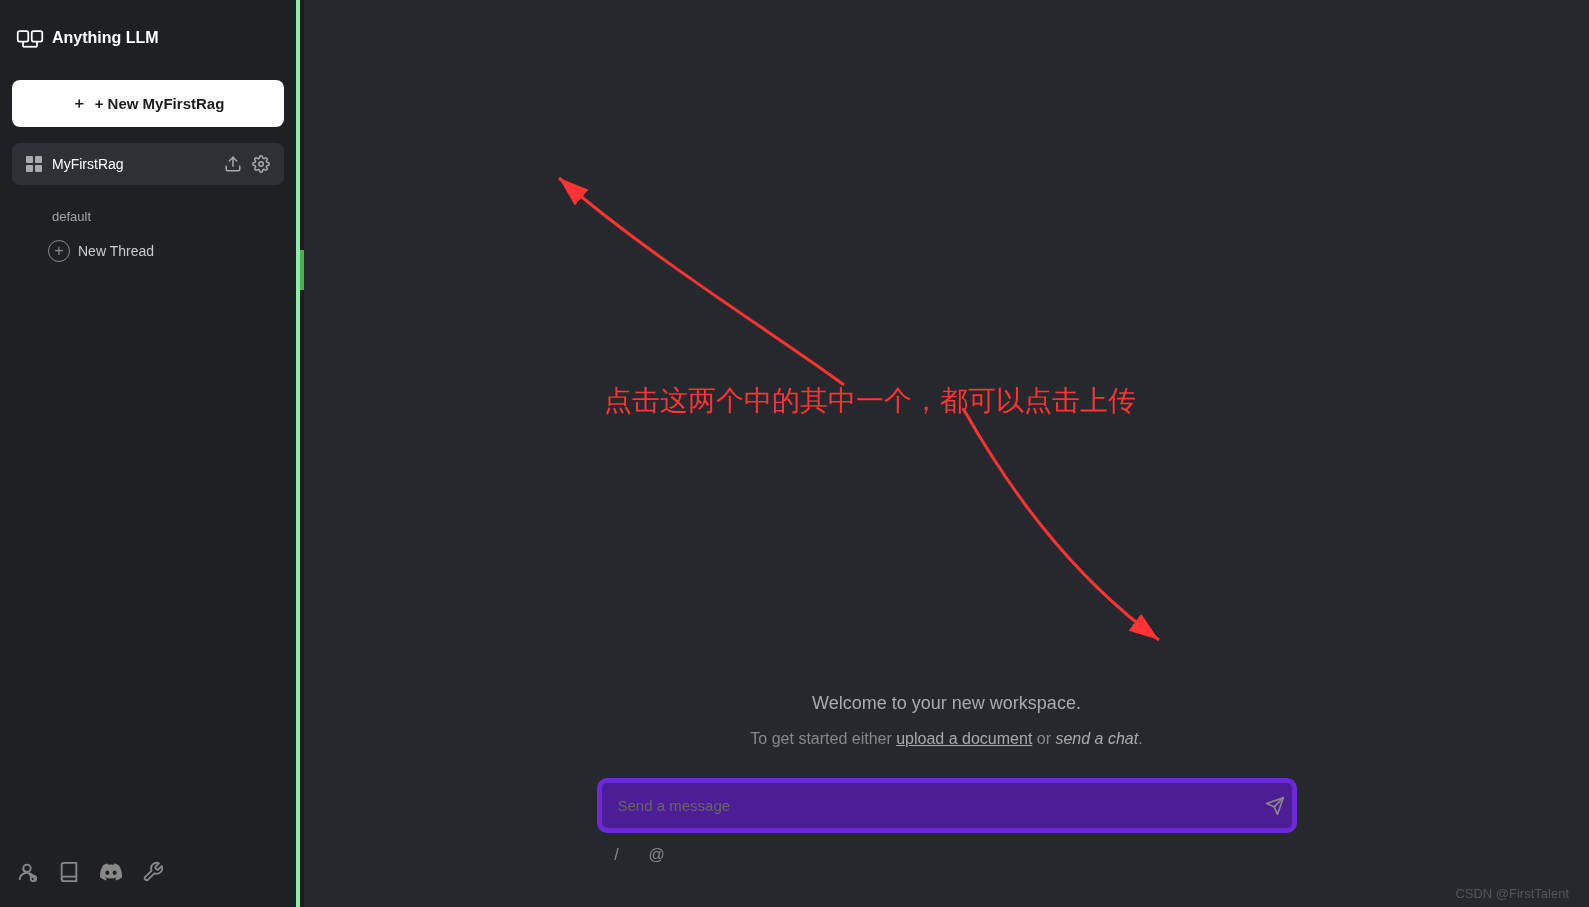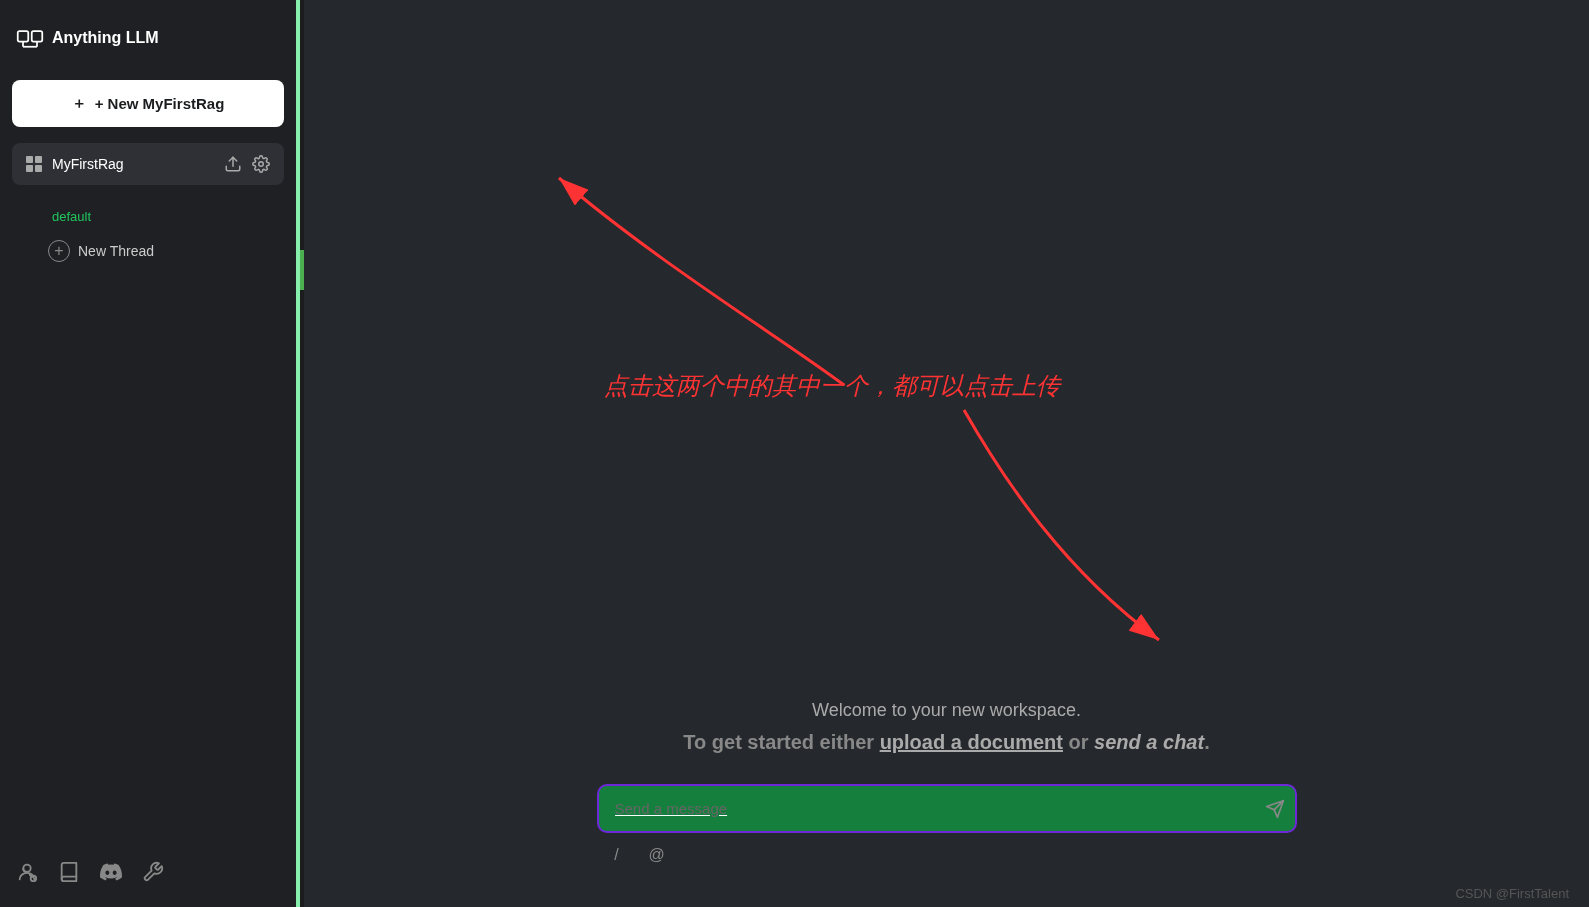--- a/index.html
+++ b/index.html
@@ -103,21 +103,21 @@
       color: #888;
       padding: 2px;
       display: flex;
       align-items: center;
       justify-content: center;
     }
 
     .workspace-default {
       padding: 4px 12px 4px 40px;
       font-size: 13px;
-      color: #22c55e;
+      color: #a3a3a3;
       margin-bottom: 4px;
     }
 
     .new-thread-btn {
       display: flex;
       align-items: center;
       gap: 8px;
       padding: 8px 12px 8px 36px;
       cursor: pointer;
       border-radius: 6px;
@@ -192,56 +192,54 @@
     }
 
     .welcome-section {
       text-align: center;
       margin-bottom: 30px;
     }
 
     .welcome-title {
       font-size: 18px;
       color: #aaa;
-      margin-bottom: 10px;
+      margin-bottom: 16px;
     }
 
     .welcome-subtitle {
-      font-size: 20px;
-      color: #888;
-      font-weight: bold;
+      font-size: 16px;
+      color: #888;
     }
 
     .welcome-subtitle a {
       color: #aaa;
       text-decoration: underline;
     }
 
     .welcome-subtitle em {
       color: #aaa;
       font-style: italic;
     }
 
     .chat-input-container {
       width: 100%;
       max-width: 700px;
       margin-bottom: 10px;
     }
 
     .chat-input-box {
       width: 100%;
-      background: #15803d;
-      border: 2px solid #6d28d9;
+      background: #4c1d95;
+      border: 5px solid #6d28d9;
       border-radius: 10px;
       padding: 14px 50px 14px 16px;
       color: #fff;
       font-size: 15px;
       outline: none;
       position: relative;
-      text-decoration: underline;
     }
 
     .input-wrapper {
       position: relative;
       display: flex;
       align-items: center;
     }
 
     .chat-input-box::placeholder {
       color: #666;
@@ -435,21 +433,21 @@
         </button>
         <button class="toolbar-btn">
           <span>@</span>
         </button>
       </div>
     </div>
   </div>
 
   <div class="annotation-layer">
 
-    <div style="position:absolute; top:370px; left:300px; color:#ff3333; font-size:24px; font-weight:500; white-space:nowrap;font-style:italic;">点击这两个中的其中一个，都可以点击上传</div>
+    <div style="position:absolute; top:382px; left:300px; color:#ff3333; font-size:28px; font-weight:500; white-space:nowrap;">点击这两个中的其中一个，都可以点击上传</div>
 
     <svg style="position:absolute;top:0;left:0;width:100%;height:100%;pointer-events:none;">
 
       <defs>
         <marker id="arrowhead1" markerWidth="10" markerHeight="7" refX="10" refY="3.5" orient="auto">
           <polygon points="0 0, 10 3.5, 0 7" fill="#ff3333"></polygon>
         </marker>
         <marker id="arrowhead2" markerWidth="10" markerHeight="7" refX="10" refY="3.5" orient="auto">
           <polygon points="0 0, 10 3.5, 0 7" fill="#ff3333"></polygon>
         </marker>

